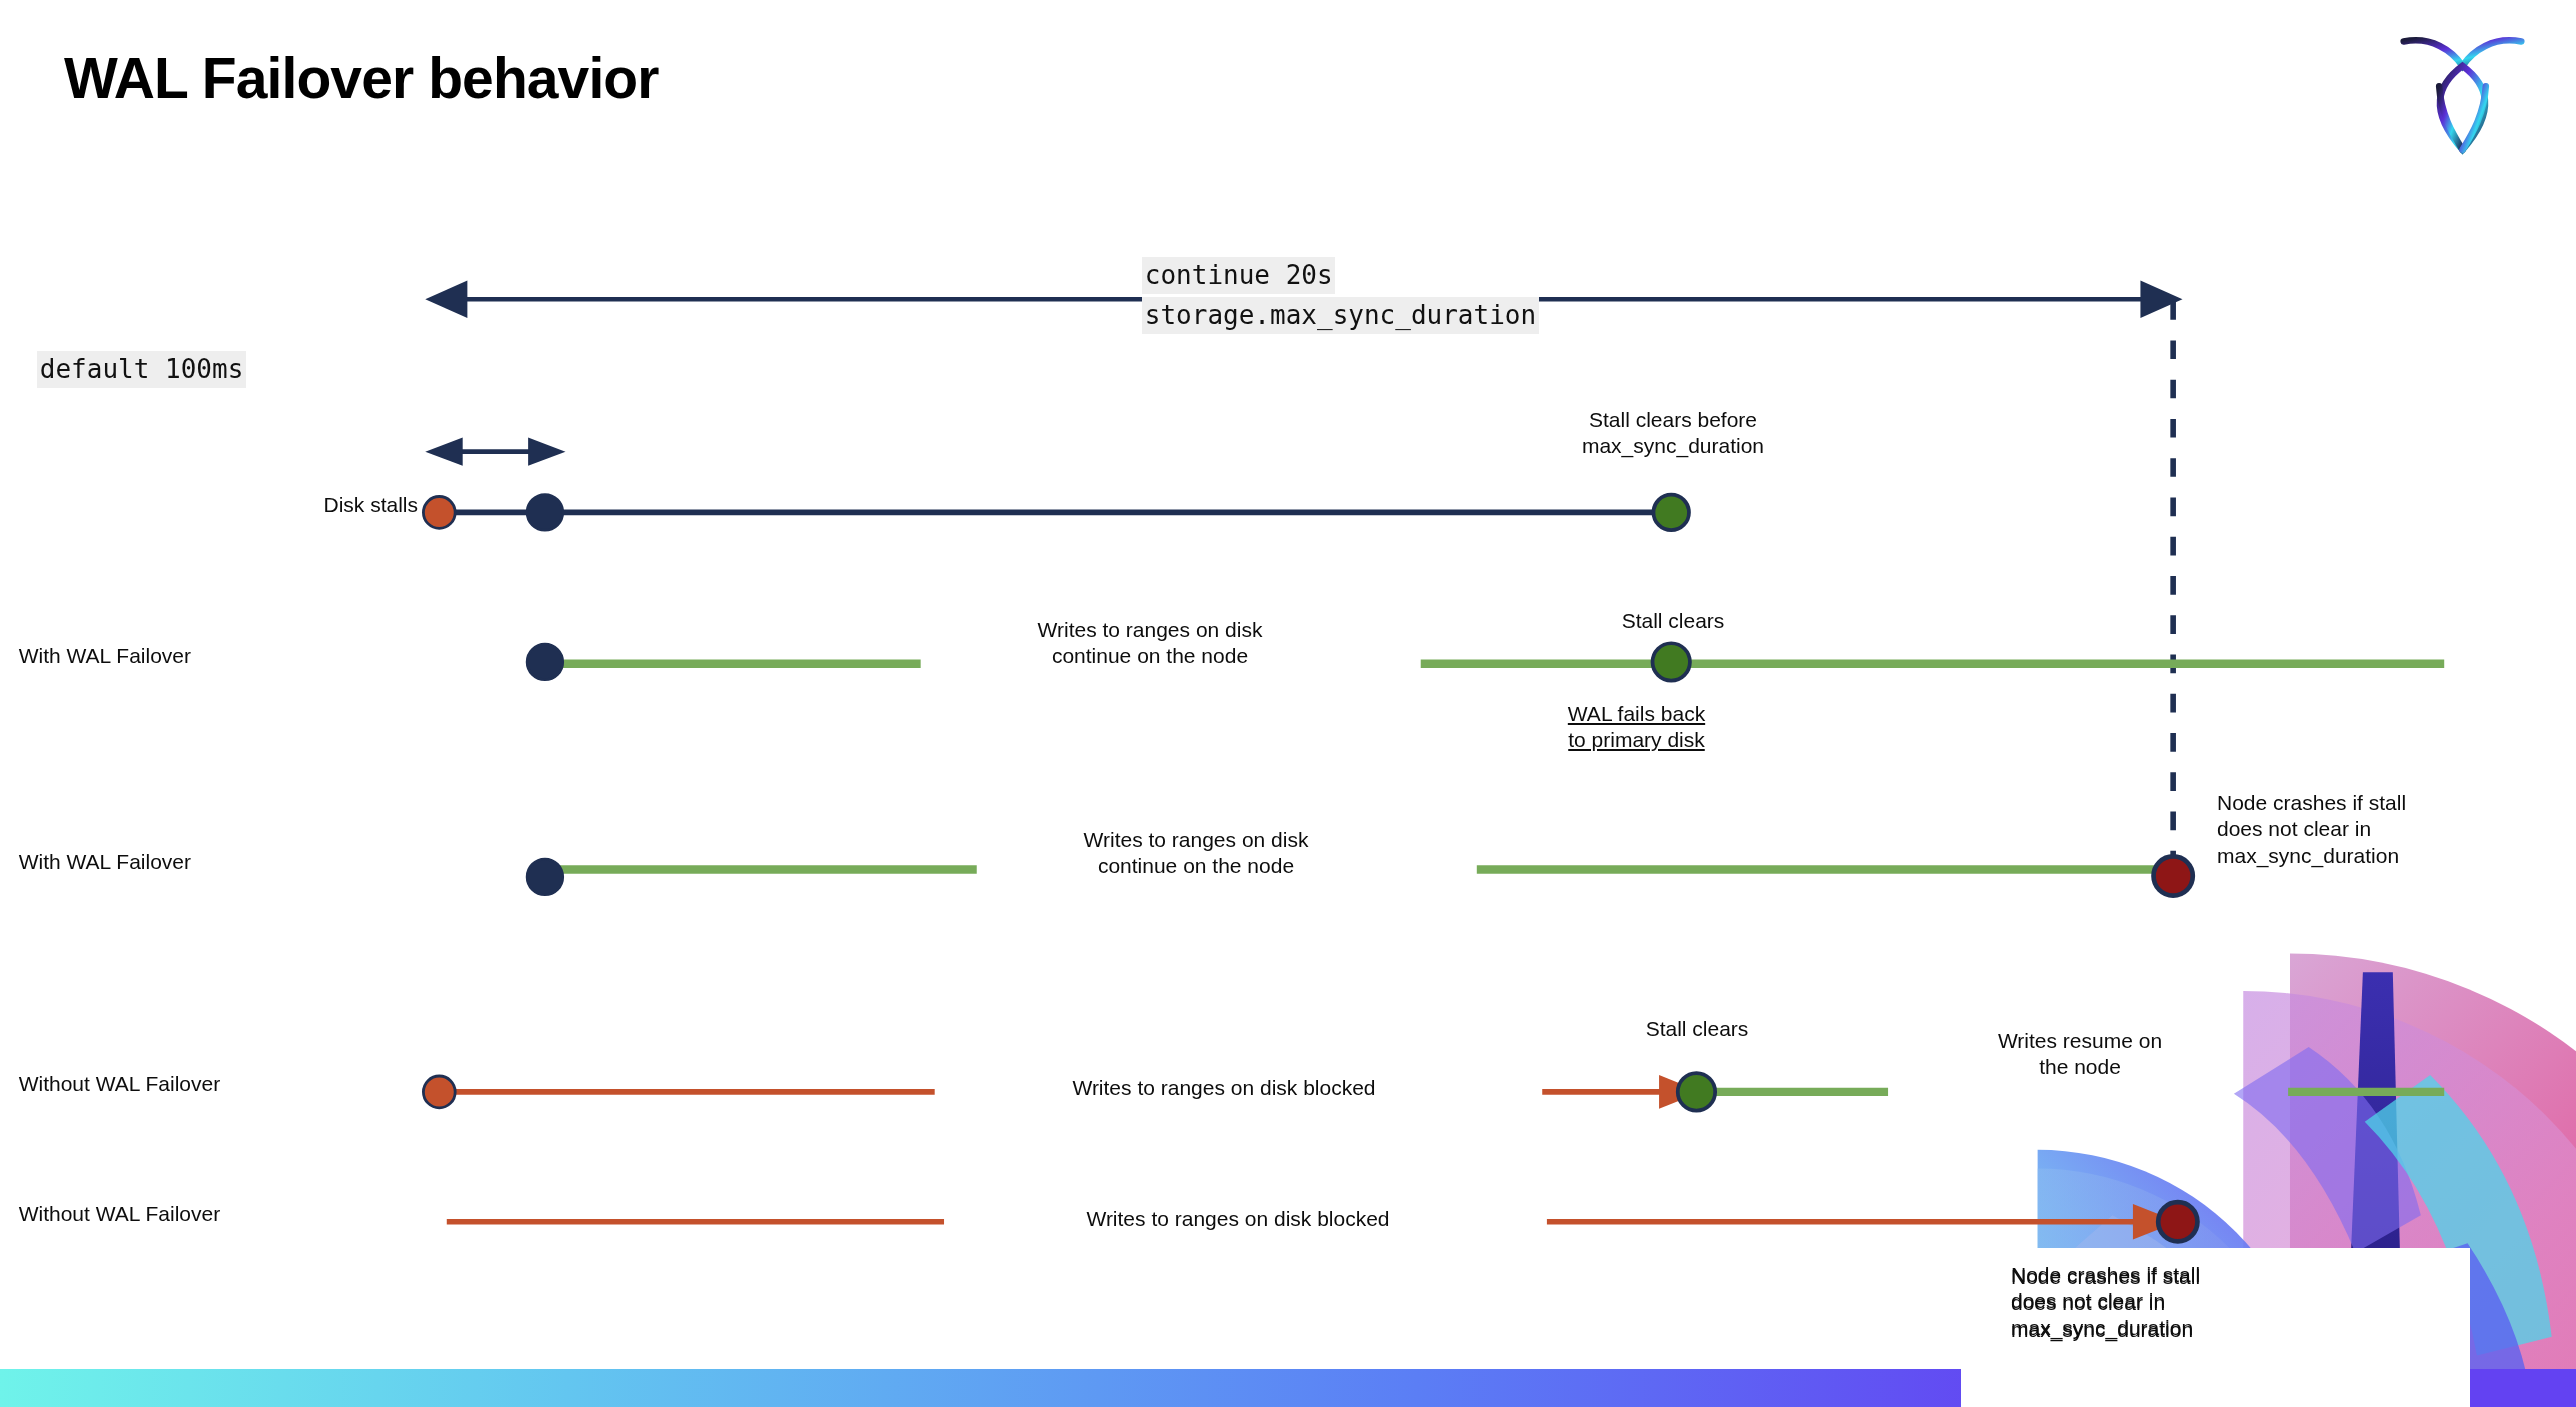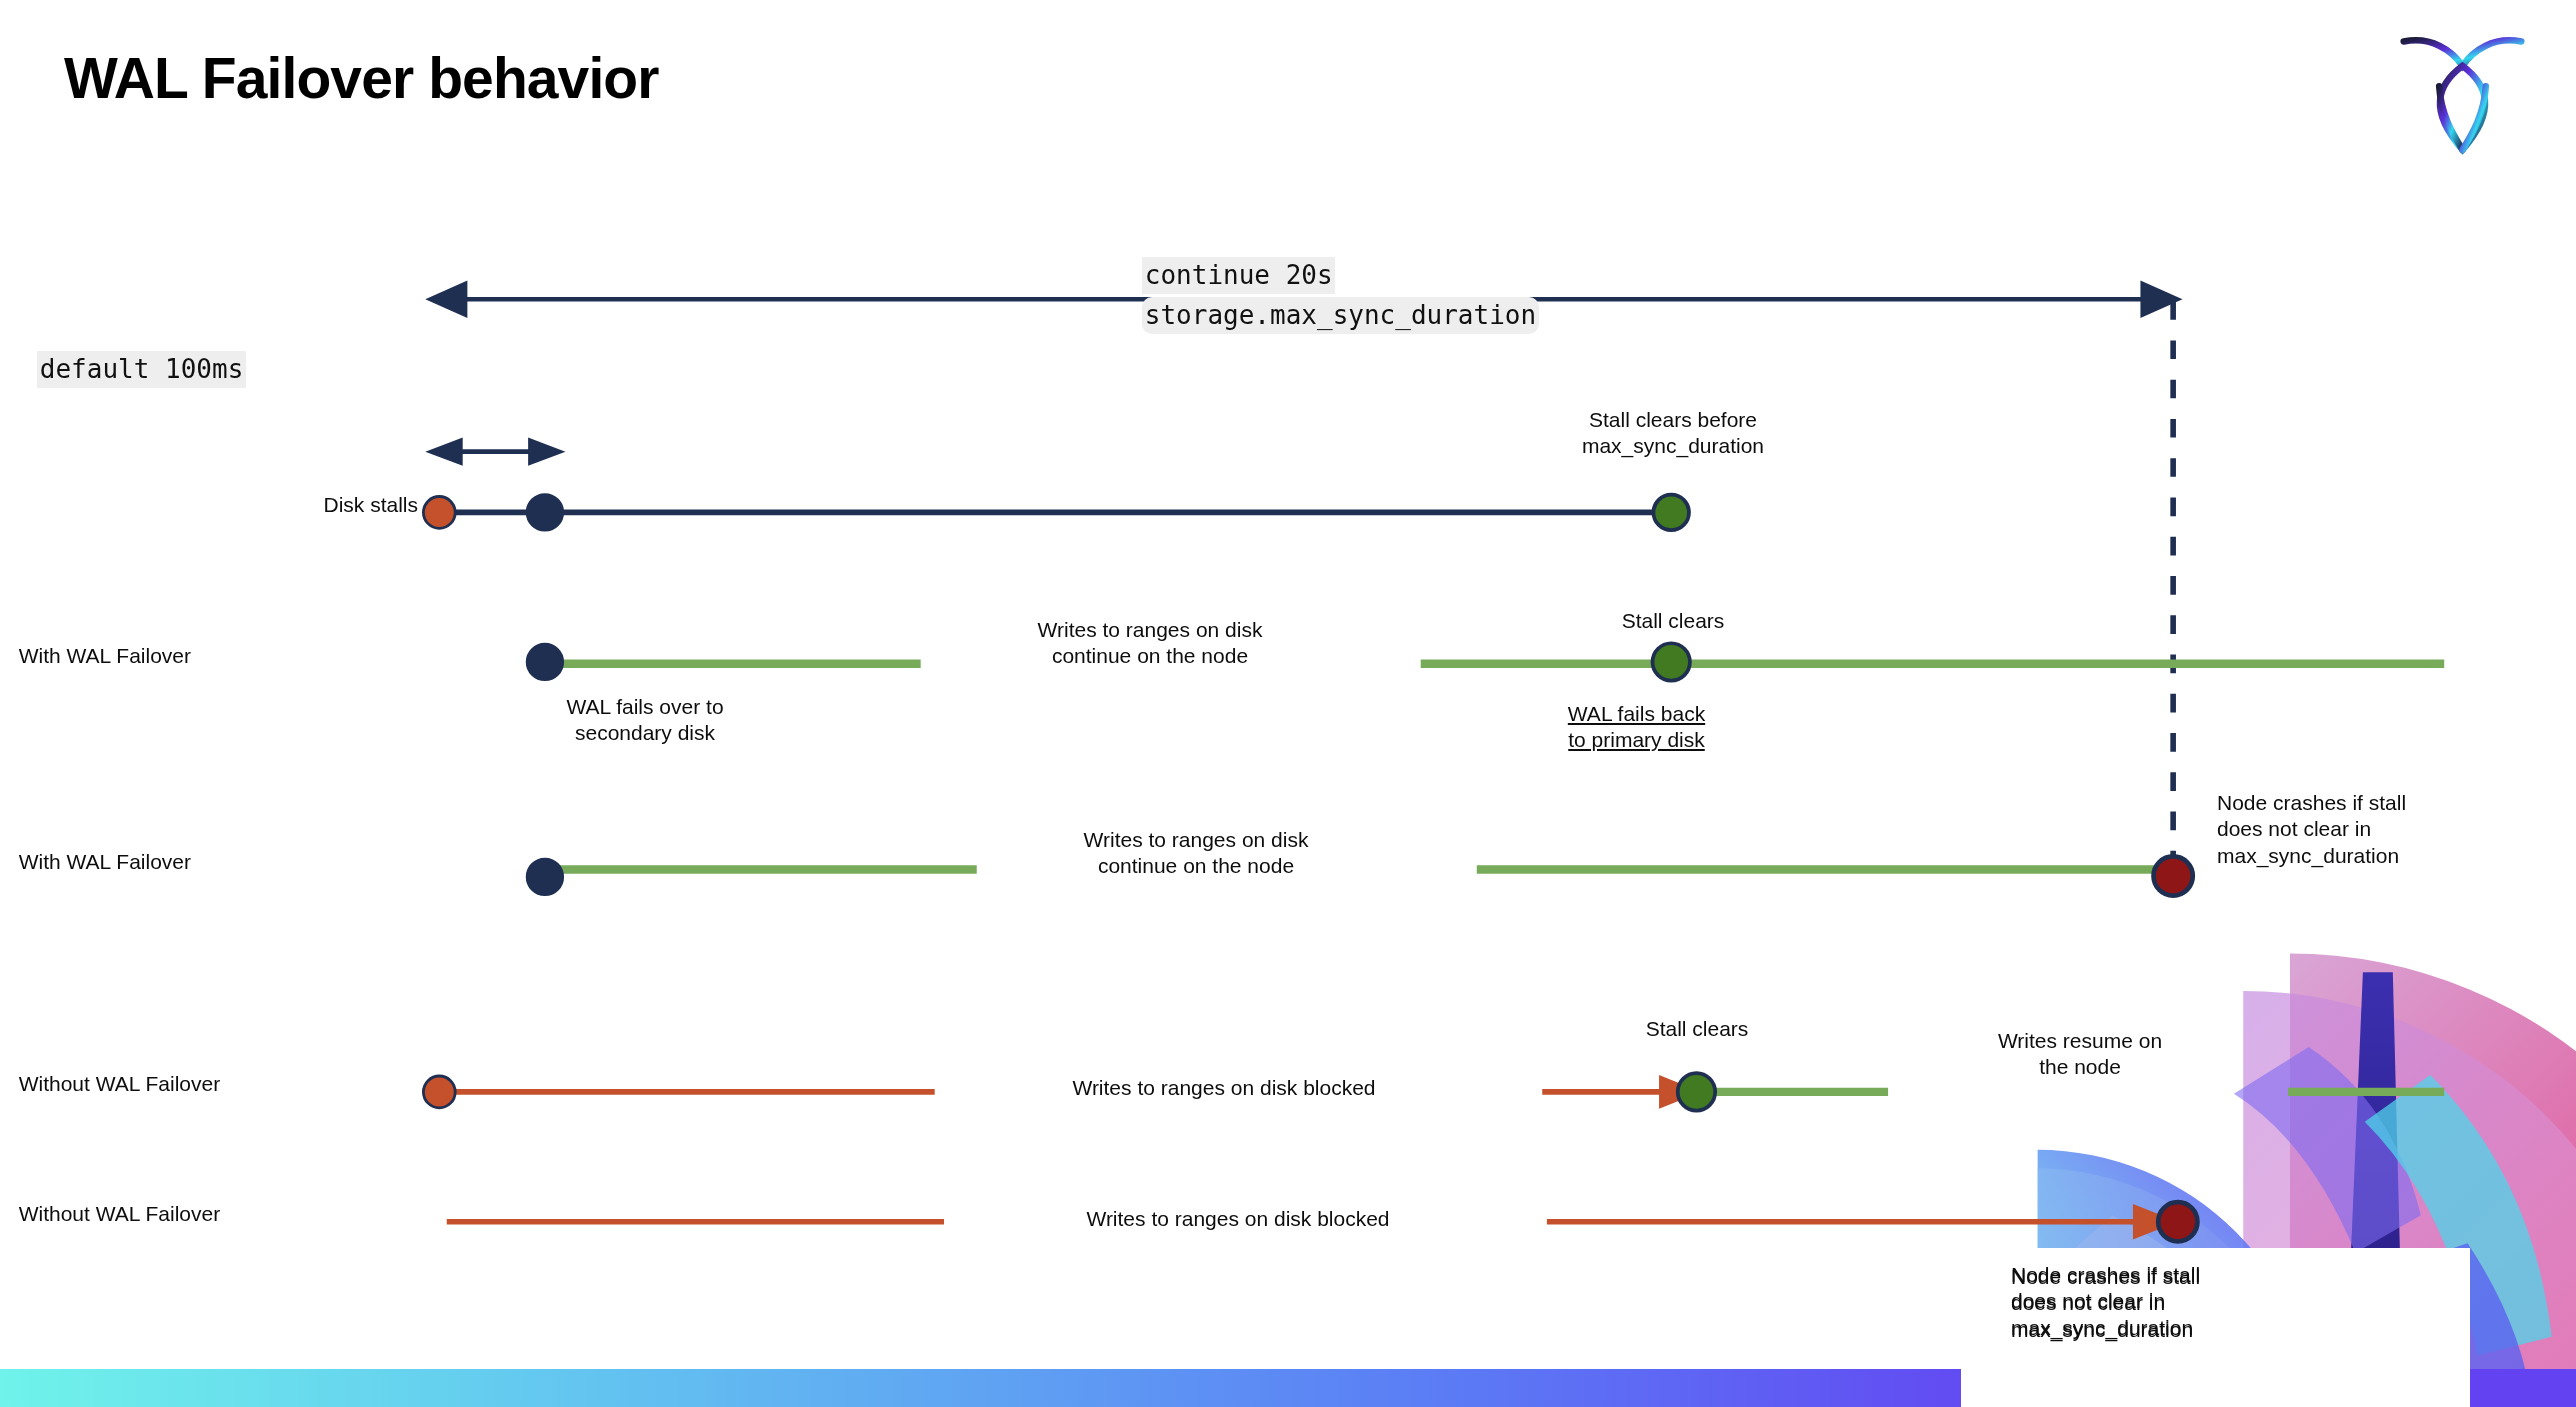--- a/index.html
+++ b/index.html
@@ -165,21 +165,21 @@
         <path d="M22 22 C52 16 74 32 85 48 C96 32 118 16 148 22"></path>
         <path d="M85 48 C58 68 48 96 85 138 C122 96 112 68 85 48 Z"></path>
         <path d="M60 70 C62 100 74 120 85 138"></path>
         <path d="M110 70 C108 100 96 120 85 138"></path>
         <path d="M85 80 L85 138"></path>
       </g>
     </svg>
   </div>
 
   <div class="codechip" style="left:1142px; top:257px;">continue 20s</div>
-  <div class="codechip" style="left:1142px; top:297px;border-radius:10px;">storage.max_sync_duration</div>
+  <div class="codechip" style="left:1142px; top:297px;">storage.max_sync_duration</div>
 
   <div class="codechip" style="left:37px; top:351px;">default 100ms</div>
 
   <div class="lbl" style="left:222px; top:492px; width:196px; text-align:right;">Disk stalls</div>
 
   <div class="lbl" style="left:18.7px; top:643px; width:346px; text-align:left;">With WAL Failover</div>
 
   <div class="lbl" style="left:18.7px; top:849px; width:346px; text-align:left;">With WAL Failover</div>
 
   <div class="lbl" style="left:18.7px; top:1071px; width:393px; text-align:left;">Without WAL Failover</div>
@@ -187,22 +187,20 @@
   <div class="lbl" style="left:18.7px; top:1201px; width:393px; text-align:left;">Without WAL Failover</div>
 
   <div class="lbl ctr" style="left:1486px; top:407px; width:374px;">Stall clears before
 max_sync_duration</div>
 
   <div class="lbl ctr" style="left:935px; top:617px; width:430px;">Writes to ranges on disk
 continue on the node</div>
 
   <div class="lbl ctr" style="left:1514px; top:608px; width:318px;">Stall clears</div>
 
-  <div class="lbl ctr" style="left:458px; top:694px; width:374px;">WAL fails over to
-secondary disk</div>
 
   <div class="lbl ctr" style="left:1454px; top:701px; width:365px;text-decoration:underline;">WAL fails  back
 to primary disk</div>
 
   <div class="lbl ctr" style="left:981px; top:827px; width:430px;">Writes to ranges on disk
 continue on the node</div>
 
   <div class="lbl rt" style="left:2217px; top:790px; width:355px;">Node crashes if stall
 does not clear in
 max_sync_duration</div>

